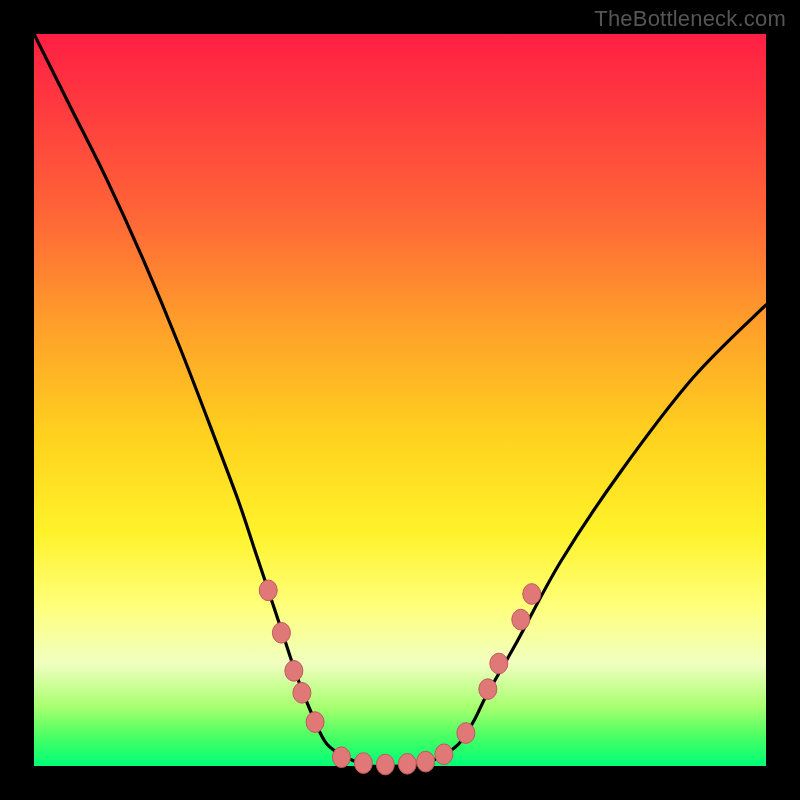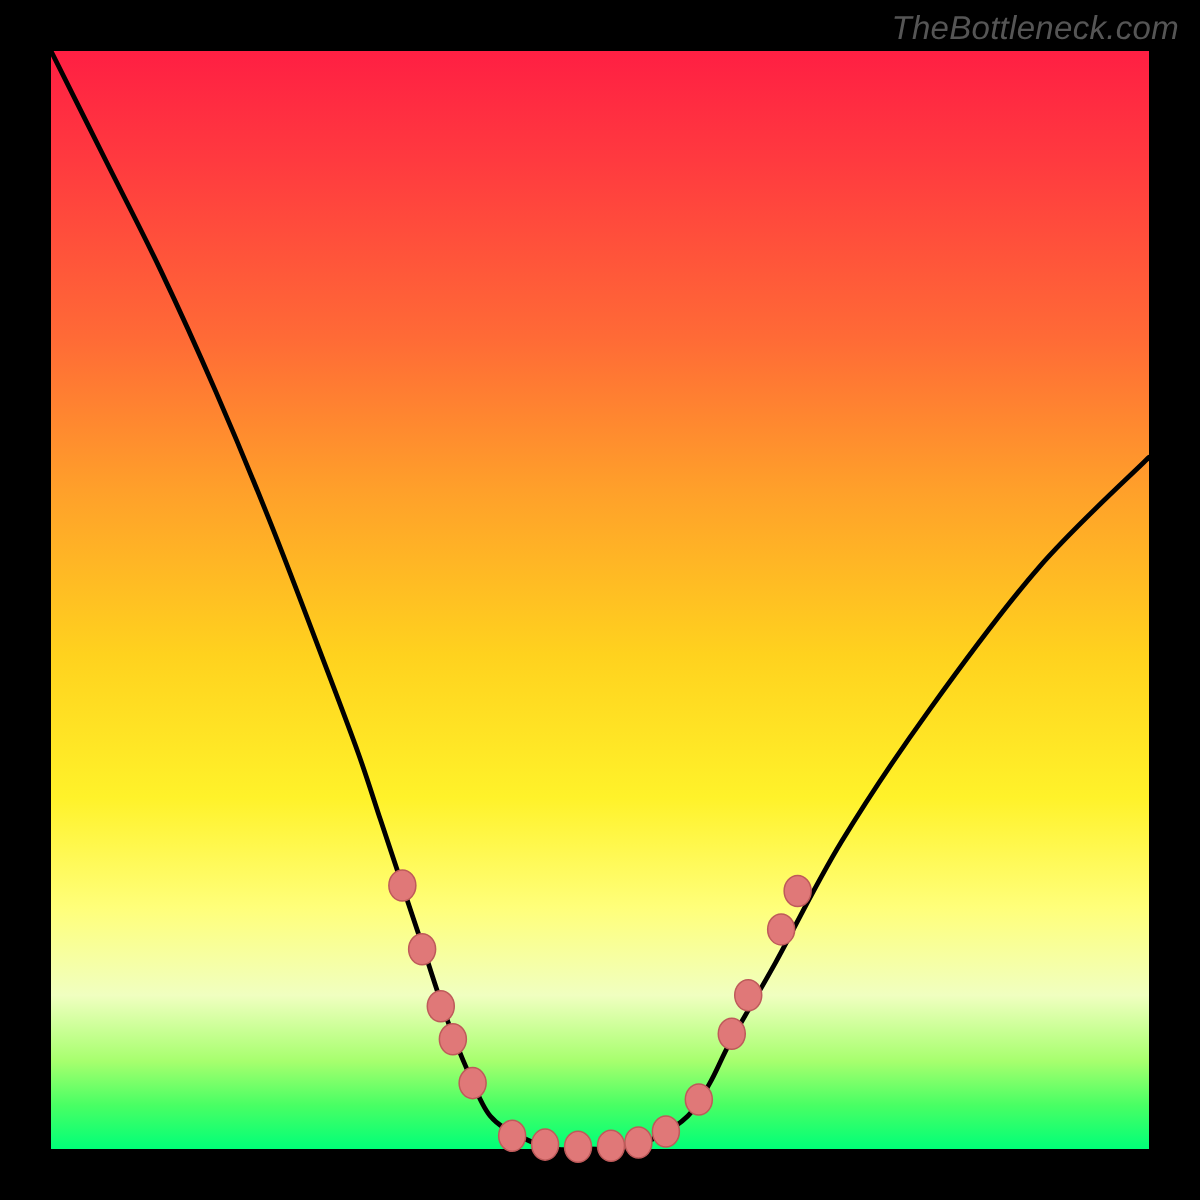--- a/index.html
+++ b/index.html
@@ -11,21 +11,20 @@
     overflow: hidden;
     font-family: Arial, Helvetica, sans-serif;
   }
   .frame {
     position: absolute;
     left: 0;
     top: 0;
     width: 800px;
     height: 800px;
     background: #000;
-    font-style: italic;
   }
   .watermark {
     position: absolute;
     top: 6px;
     right: 14px;
     color: #555;
     font-size: 22px;
     font-weight: 500;
     letter-spacing: 0.2px;
     user-select: none;

